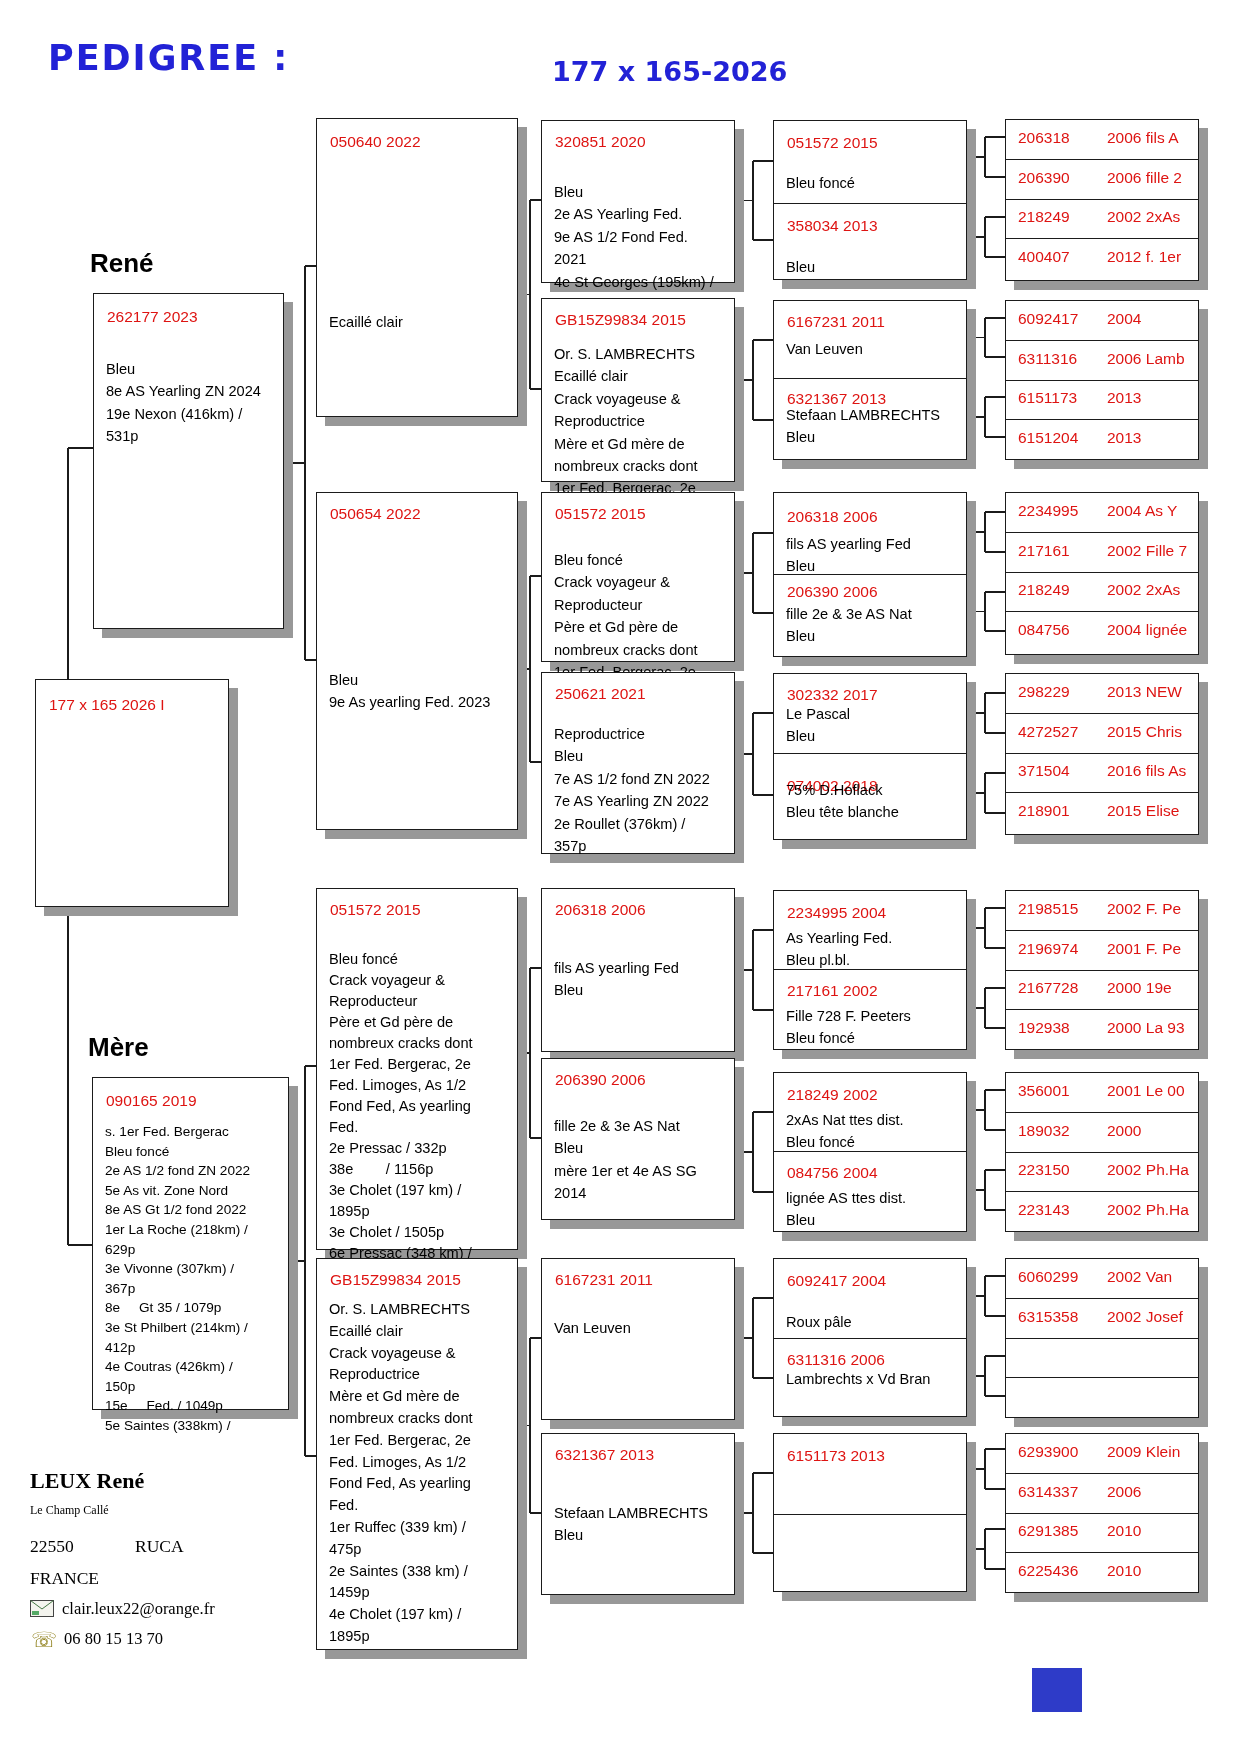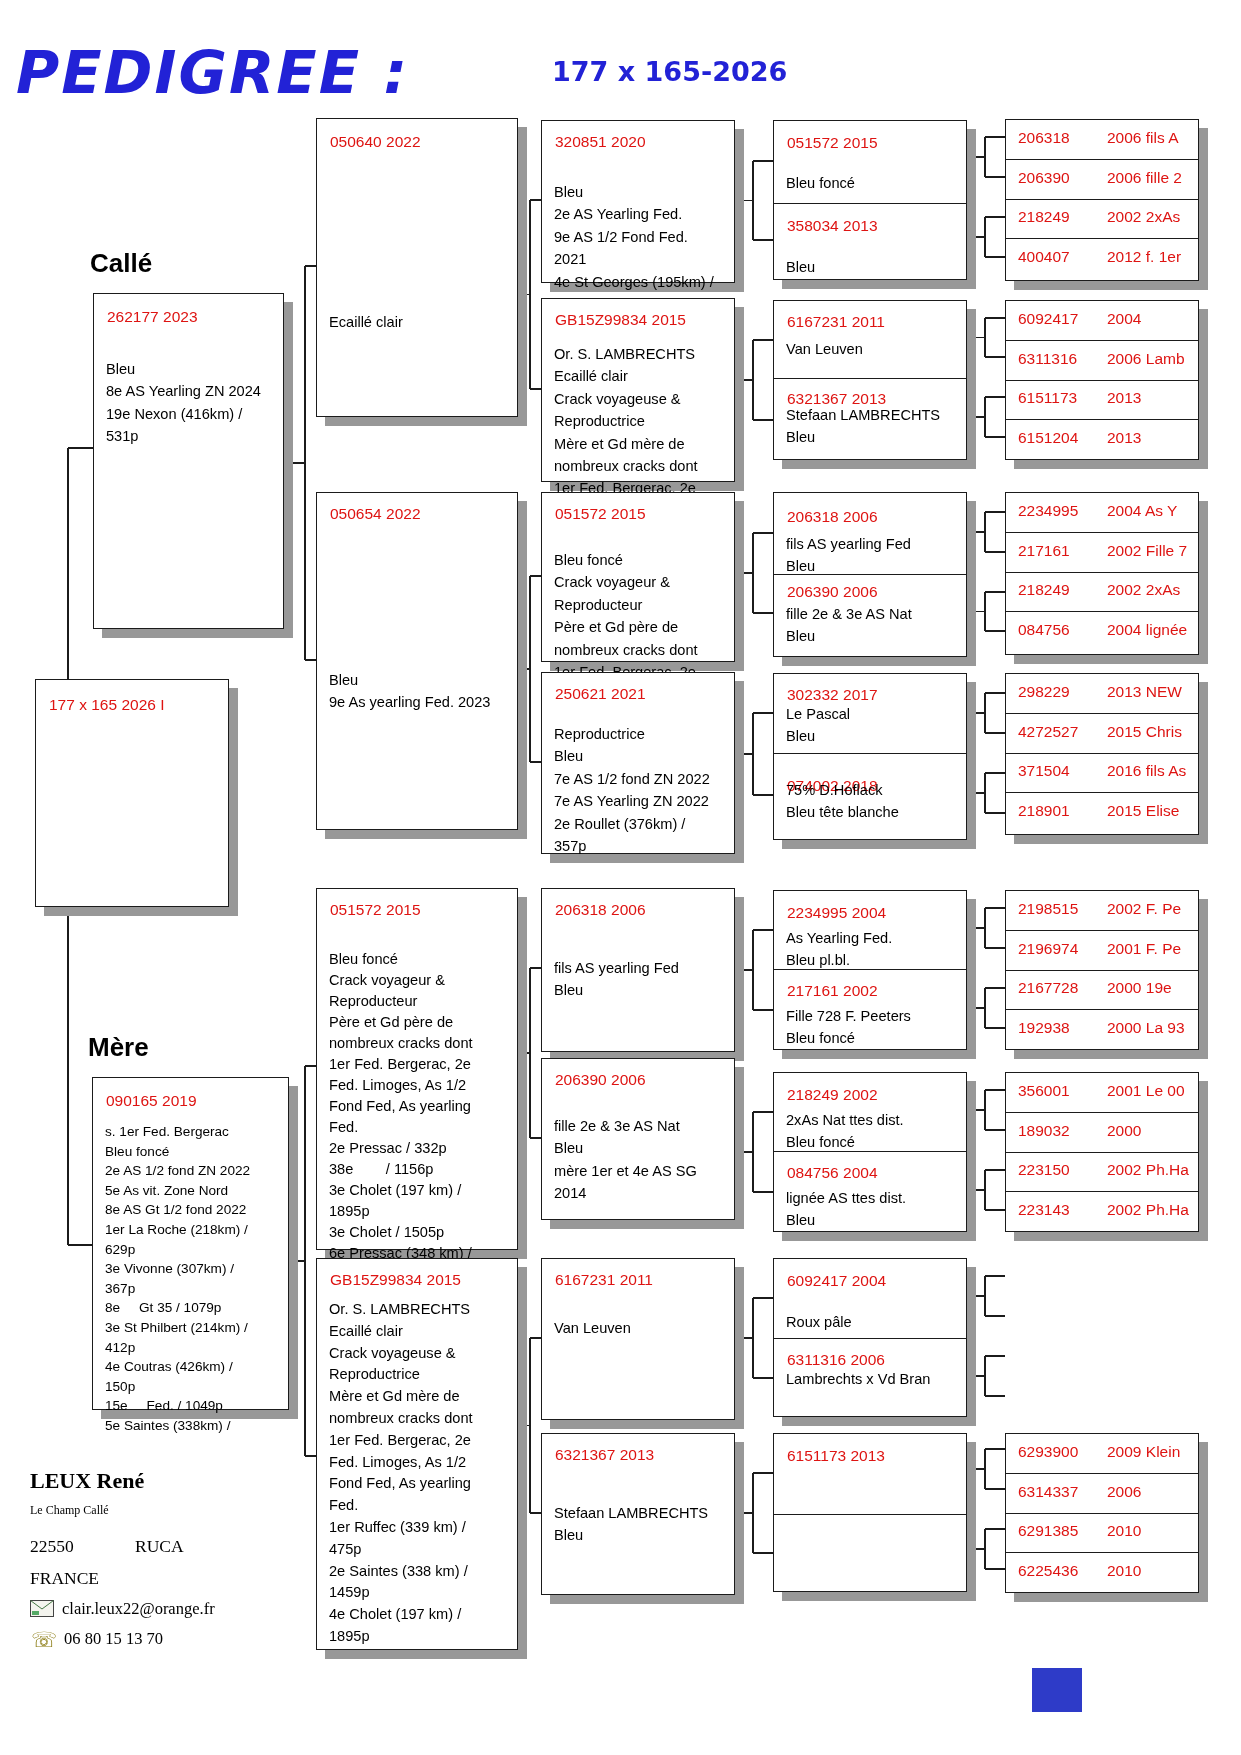--- a/index.html
+++ b/index.html
@@ -8,37 +8,37 @@
   .cl{position:absolute;background:#1b1b1b;z-index:1;}
   .box{position:absolute;background:#fff;border:1.5px solid #1b1b1b;box-shadow:9px 9px 0 #989898;z-index:2;}
   .pid{position:absolute;left:13px;color:#de1412;font-size:15.5px;white-space:pre;z-index:3;}
   .ptxt{position:absolute;left:12px;color:#000;font-size:14.6px;line-height:22.4px;white-space:pre;z-index:3;}
   .half{position:absolute;left:0;right:0;}
   .divider{position:absolute;left:-1px;right:-1px;height:0;border-top:1.5px solid #1b1b1b;}
   .g5row{position:absolute;left:0;right:0;height:39px;}
   .g5row.bdr{border-bottom:1.4px solid #1b1b1b;}
   .g5id{position:absolute;left:12px;top:9px;color:#de1412;font-size:15.5px;white-space:pre;}
   .g5note{position:absolute;left:101px;top:9px;color:#de1412;font-size:15.5px;white-space:pre;}
-  .title{position:absolute;left:16px;top:38px;font-family:"DejaVu Sans",sans-serif;font-weight:bold;font-size:59px;color:#2222d6;letter-spacing:2px;font-style:italic;}
+  .title{position:absolute;left:48px;top:38px;font-family:"DejaVu Sans",sans-serif;font-weight:bold;font-size:35px;color:#2222d6;letter-spacing:2px;}
   .code{position:absolute;left:552px;top:56px;font-family:"DejaVu Sans",sans-serif;font-weight:bold;font-size:27px;color:#2222d6;}
   .glabel{position:absolute;font-size:26px;font-weight:bold;color:#000;}
   .contact{position:absolute;font-family:"Liberation Serif",serif;color:#000;}
   .bluemark{position:absolute;left:1032px;top:1668px;width:50px;height:44px;background:#2e3bc8;}
   .icon{position:absolute;}
   .phoneglyph{font-size:21px;color:#8a7a10;line-height:21px;}
 </style>
 </head>
 <body>
 
 <div class="page">
 
   <div class="title">PEDIGREE :</div>
   <div class="code">177 x 165-2026</div>
 
-  <div class="glabel" style="left:90px;top:248px">Callé</div>
+  <div class="glabel" style="left:90px;top:248px">René</div>
   <div class="glabel" style="left:88px;top:1032px">Mère</div>
 
   <div class="box" style="left:93px;top:293px;width:189px;height:334px">
     <div class="pid" style="top:14px">262177 2023</div>
     <div class="ptxt" style="top:64px">Bleu
 8e AS Yearling ZN 2024
 19e Nexon (416km) /
 531p</div>
   </div>
 
@@ -363,20 +363,38 @@
         <span class="g5id">189032</span>
         <span class="g5note">2000</span>
       </div>
     <div class="g5row bdr" style="top:79px">
         <span class="g5id">223150</span>
         <span class="g5note">2002 Ph.Ha</span>
       </div>
     <div class="g5row" style="top:119px">
         <span class="g5id">223143</span>
         <span class="g5note">2002 Ph.Ha</span>
+      </div>
+  </div>
+  <div class="box" style="left:1005px;top:1258px;width:192px;height:158px">
+    <div class="g5row bdr" style="top:0">
+        <span class="g5id">6060299</span>
+        <span class="g5note">2002 Van</span>
+      </div>
+    <div class="g5row bdr" style="top:40px">
+        <span class="g5id">6315358</span>
+        <span class="g5note">2002 Josef</span>
+      </div>
+    <div class="g5row bdr" style="top:79px">
+        <span class="g5id"></span>
+        <span class="g5note"></span>
+      </div>
+    <div class="g5row" style="top:119px">
+        <span class="g5id"></span>
+        <span class="g5note"></span>
       </div>
   </div>
   <div class="box" style="left:1005px;top:1433px;width:192px;height:158px">
     <div class="g5row bdr" style="top:0">
         <span class="g5id">6293900</span>
         <span class="g5note">2009 Klein</span>
       </div>
     <div class="g5row bdr" style="top:40px">
         <span class="g5id">6314337</span>
         <span class="g5note">2006</span>

